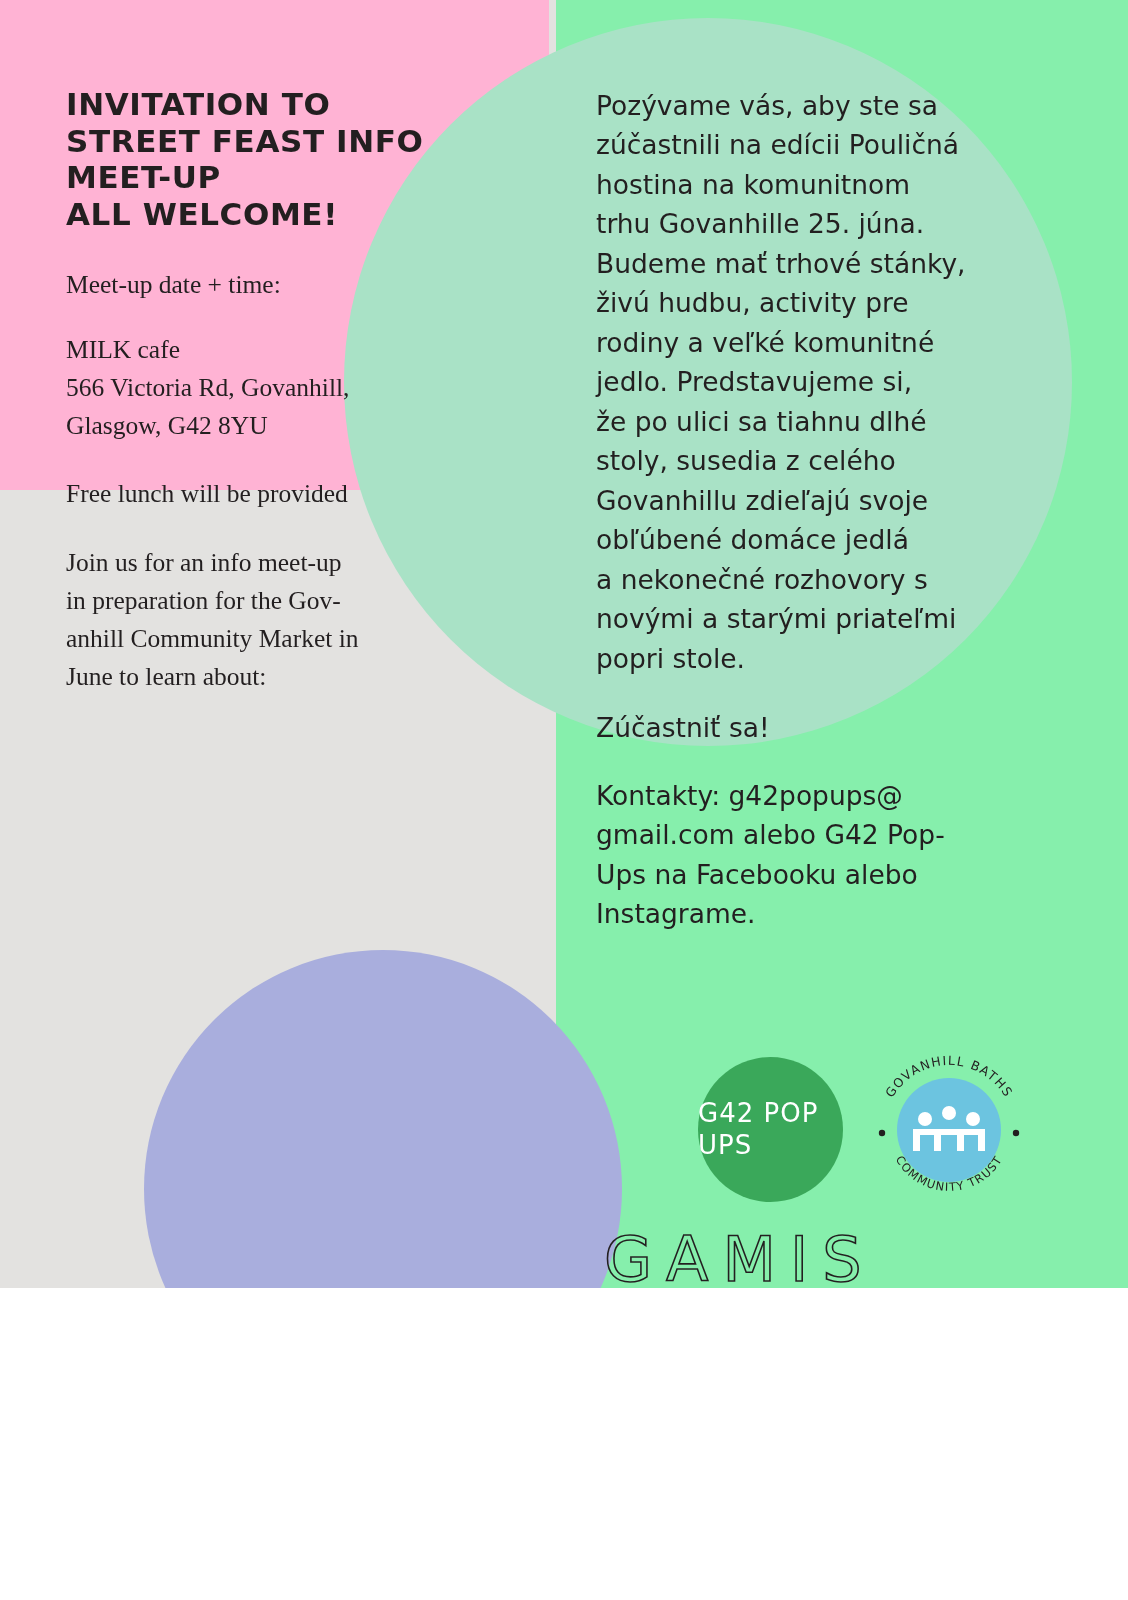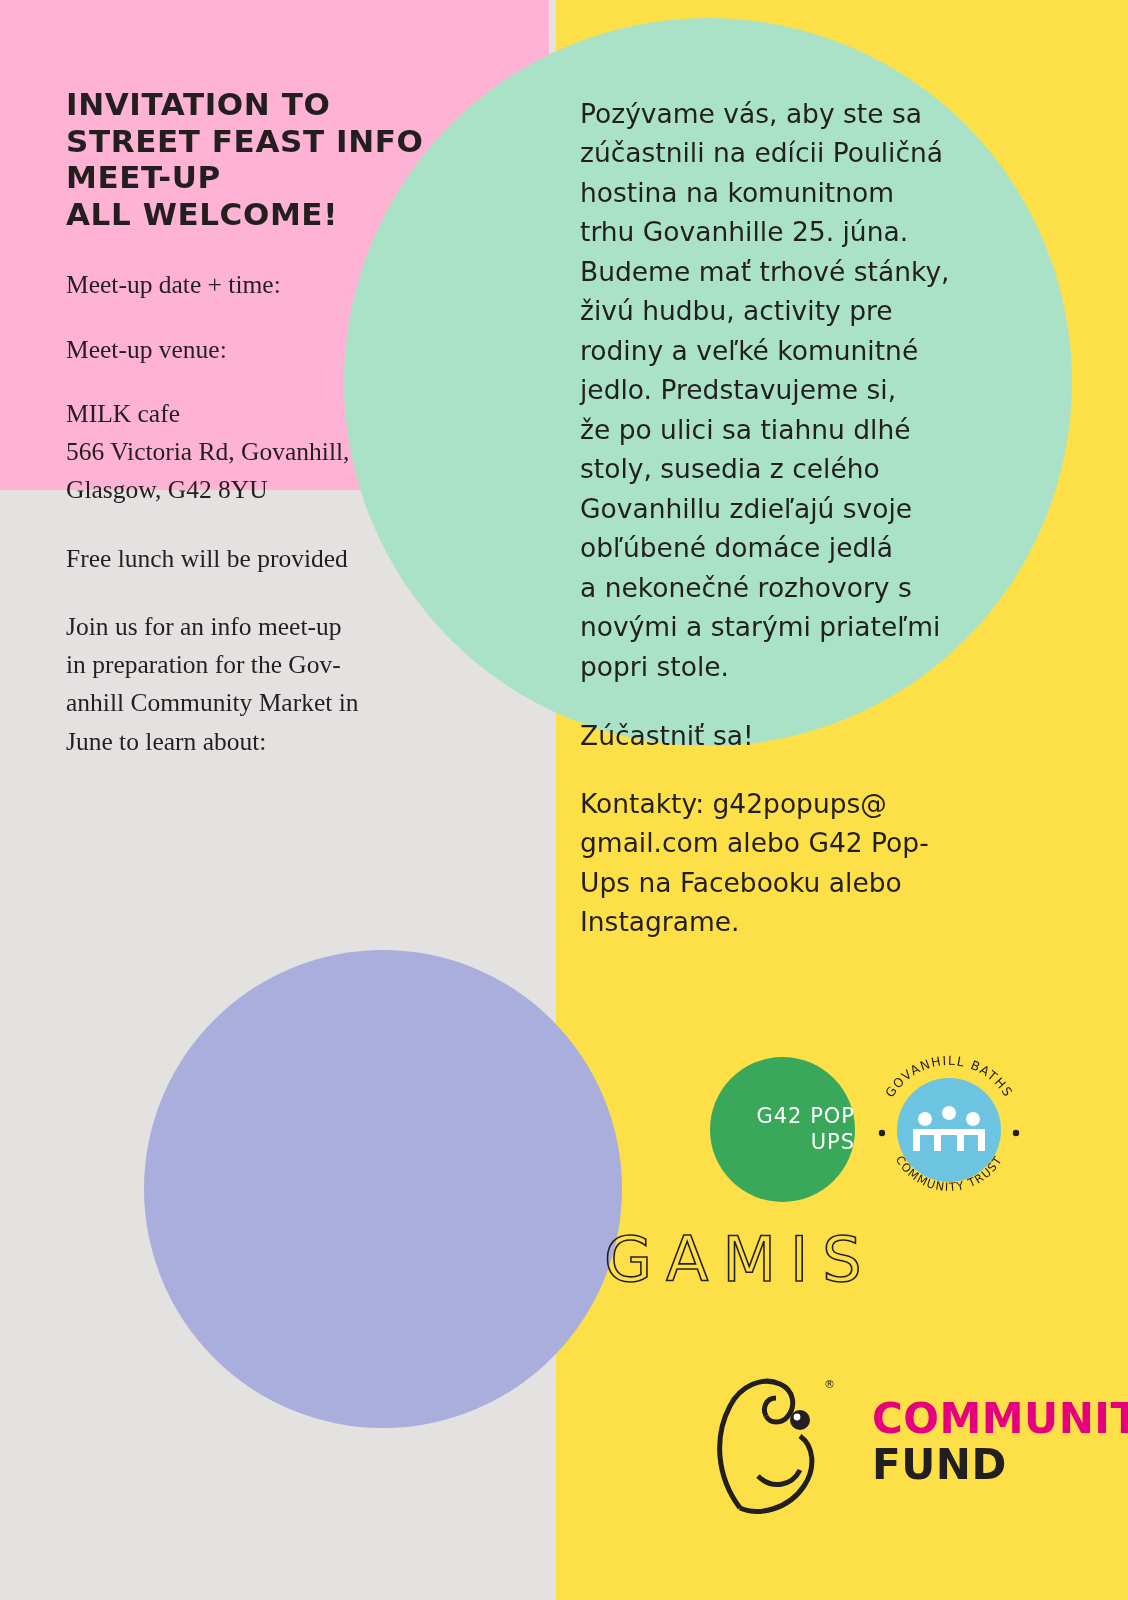--- a/index.html
+++ b/index.html
@@ -9,23 +9,23 @@
   body {
     width: 1128px;
     height: 1600px;
     font-family: "DejaVu Sans", sans-serif;
     background: #ffffff;
     overflow: hidden;
   }
   .poster {
     position: relative;
     width: 1128px;
-    height: 1600px;
+    height: 1288px;
     overflow: hidden;
-    background: #fde047;
+    background: #86efac;
   }
   
   .bg-left-grey {
     position: absolute;
     left: 0;
     top: 0;
     width: 556px;
     height: 1600px;
     background: #e3e2e0;
   }
@@ -59,24 +59,23 @@
   .col {
     position: absolute;
     z-index: 5;
   }
   .col-left {
     left: 66px;
     top: 86px;
     width: 470px;
   }
   .col-right {
-    left: 580px;
+    left: 596px;
     top: 86px;
     width: 470px;
-    margin-top: 8px;
   }
   .headline {
     font-size: 31px;
     line-height: 1.18;
     letter-spacing: 0.6px;
     color: #231f20;
     margin: 0 0 34px 0;
     white-space: pre-line;
   }
   .block {
@@ -103,35 +102,35 @@
     top: 1045px;
     width: 470px;
     z-index: 6;
   }
   .logo-row-1 {
     position: relative;
     height: 165px;
   }
   .g42-circle {
     position: absolute;
-    left: 122px;
+    left: 110px;
     top: 12px;
     width: 145px;
     height: 145px;
     border-radius: 50%;
     background: #3aa85a;
     color: #ffffff;
     display: flex;
     flex-direction: column;
     align-items: center;
     justify-content: center;
-    font-size: 21px;
+    font-size: 26px;
     line-height: 1.22;
     letter-spacing: 1px;
-    text-align: right;
+    text-align: left;
   }
   .baths-logo {
     position: absolute;
     left: 280px;
     top: 4px;
     width: 162px;
     height: 162px;
   }
   .gamis {
     position: relative;
@@ -187,21 +186,20 @@
   <div class="bg-pink"></div>
   <div class="circle-green"></div>
   <div class="circle-purple"></div>
 
   <div class="col col-left">
     <h1 class="headline">INVITATION TO
 STREET FEAST INFO
 MEET-UP
 ALL WELCOME!</h1>
     <p class="block tight">Meet-up date + time:</p>
-    <p class="block tight">Meet-up venue:</p>
     <p class="block">MILK cafe
 566 Victoria Rd, Govanhill,
 Glasgow, G42 8YU</p>
     <p class="block">Free lunch will be provided</p>
     <p class="block">Join us for an info meet-up
 in preparation for the Gov-
 anhill Community Market in
 June to learn about:</p>
   </div>
 

